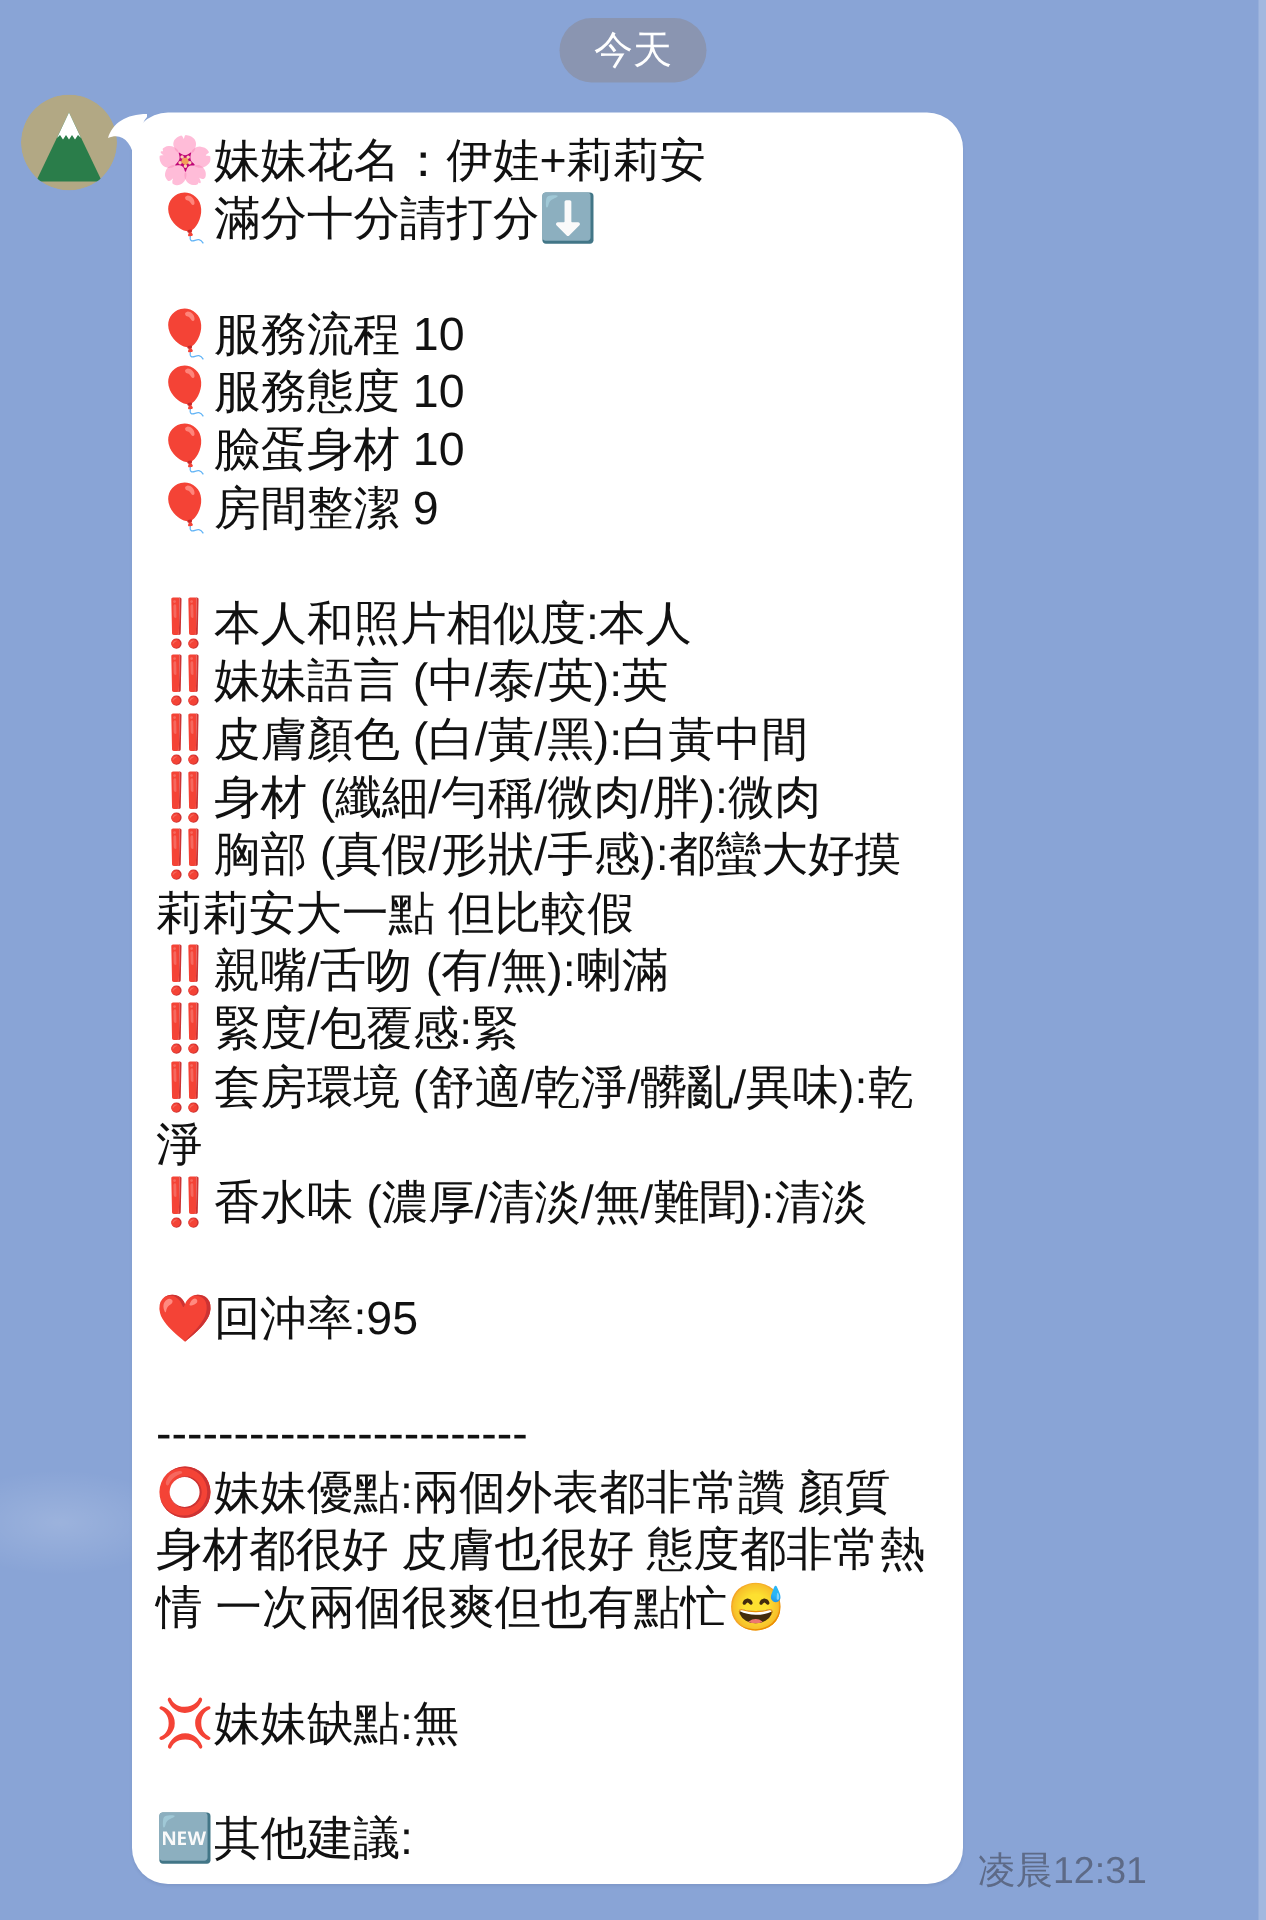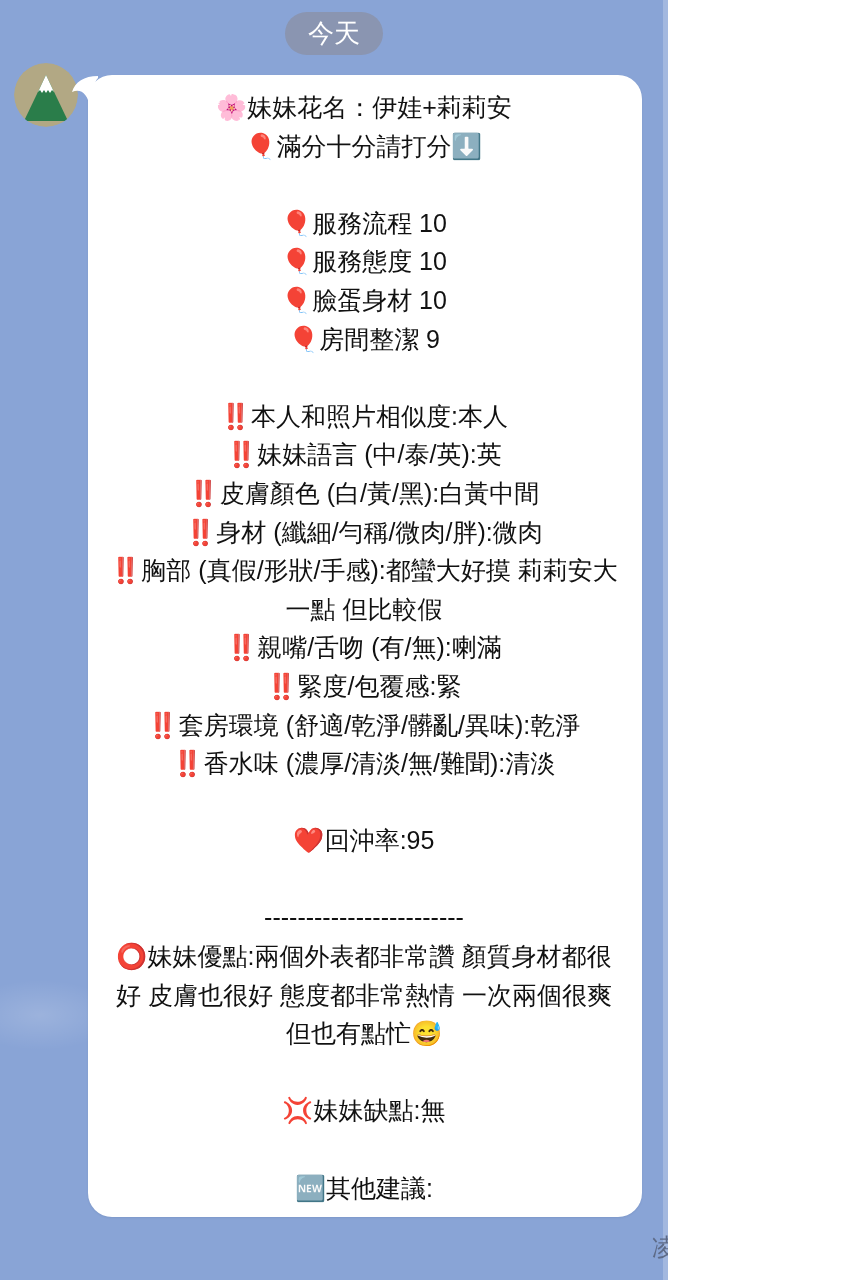--- a/index.html
+++ b/index.html
@@ -10,25 +10,24 @@
     --message-text: #111111;
   }
   * { box-sizing: border-box; }
   html, body { margin: 0; padding: 0; }
   body {
     font-family: "Liberation Sans", sans-serif;
     width: 844px; height: 1280px;
   }
   .screen {
     position: relative;
-    width: 668px; height: 1280px;
+    width: 844px; height: 1280px;
     overflow: hidden;
     background-color: var(--background);
     background-image: radial-gradient(ellipse 110px 50px at 40px 1015px, rgba(255,255,255,0.16), rgba(255,255,255,0) 70%);
-    text-align: center;
   }
   .right-edge-strip {
     position: absolute; right: 0; top: 0;
     width: 5px; height: 100%;
     background: rgba(255,255,255,0.22);
   }
   .date-pill {
     position: absolute;
     top: 12px; left: 50%;
     transform: translateX(-50%);
@@ -58,21 +57,21 @@
     box-shadow: 0 1px 2px rgba(40,60,100,0.10);
     padding: 13px 18px 10px 16px;
   }
   .bubble-tail {
     position: absolute;
     left: -16px; top: 1px;
     width: 26px; height: 44px;
   }
   .message-text {
     color: var(--message-text);
-    font-size: 25px;
+    font-size: 31px;
     line-height: 38.6px;
     white-space: pre-wrap;
     word-break: break-all;
     overflow-wrap: anywhere;
   }
   .timestamp {
     position: absolute;
     left: 652px; top: 1232px;
     color: var(--timestamp-text);
     font-size: 25px;

